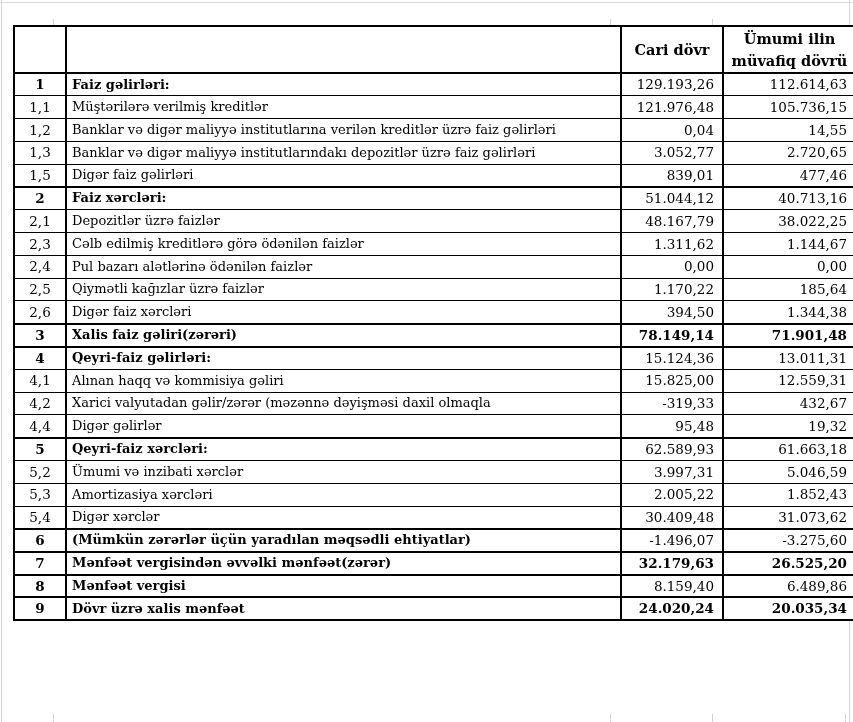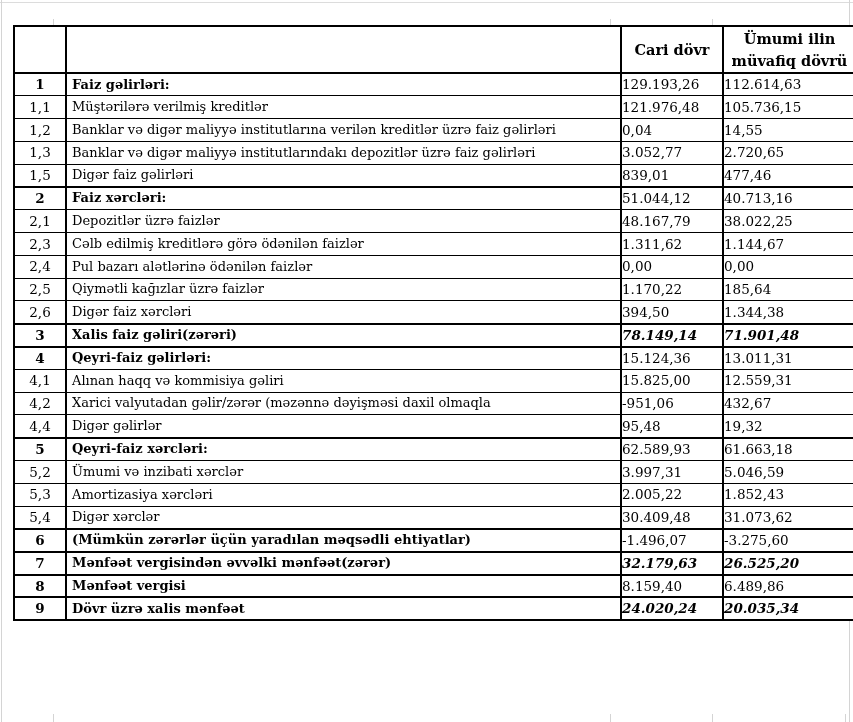--- a/index.html
+++ b/index.html
@@ -83,27 +83,27 @@
 
   td.c-no {
     text-align: center;
     font-size: 13.5px;
   }
   td.c-label {
     padding-left: 5px;
     padding-right: 16px;
   }
   td.c-val {
-    text-align: left;
+    text-align: right;
     padding-right: 8px;
     font-size: 13.5px;
   }
   tr.section td.c-no,
   tr.section td.c-label { font-weight: bold; }
-  tr.strong-values td.c-val { font-weight: bold; font-style: italic; }
+  tr.strong-values td.c-val { font-weight: bold; }
 </style>
 </head>
 <body>
 
 <div class="page">
 
   <div class="gridline-h" style="left:0; top:2px; width:853px;"></div>
   <div class="gridline-v" style="left:1px; top:0; height:722px;"></div>
   <div class="gridline-v" style="left:849px; top:0; height:722px;"></div>
 
@@ -210,21 +210,21 @@
   </tr>
         <tr class="sub">
     <td class="c-no b-r">4,1</td>
     <td class="c-label b-r">Alınan haqq və kommisiya gəliri</td>
     <td class="c-val b-r">15.825,00</td>
     <td class="c-val">12.559,31</td>
   </tr>
         <tr class="sub">
     <td class="c-no b-r">4,2</td>
     <td class="c-label b-r">Xarici valyutadan gəlir/zərər (məzənnə dəyişməsi daxil olmaqla</td>
-    <td class="c-val b-r">-951,06</td>
+    <td class="c-val b-r">-319,33</td>
     <td class="c-val">432,67</td>
   </tr>
         <tr class="sub">
     <td class="c-no b-r">4,4</td>
     <td class="c-label b-r">Digər gəlirlər</td>
     <td class="c-val b-r">95,48</td>
     <td class="c-val">19,32</td>
   </tr>
         <tr class="section">
     <td class="c-no b-r">5</td>

